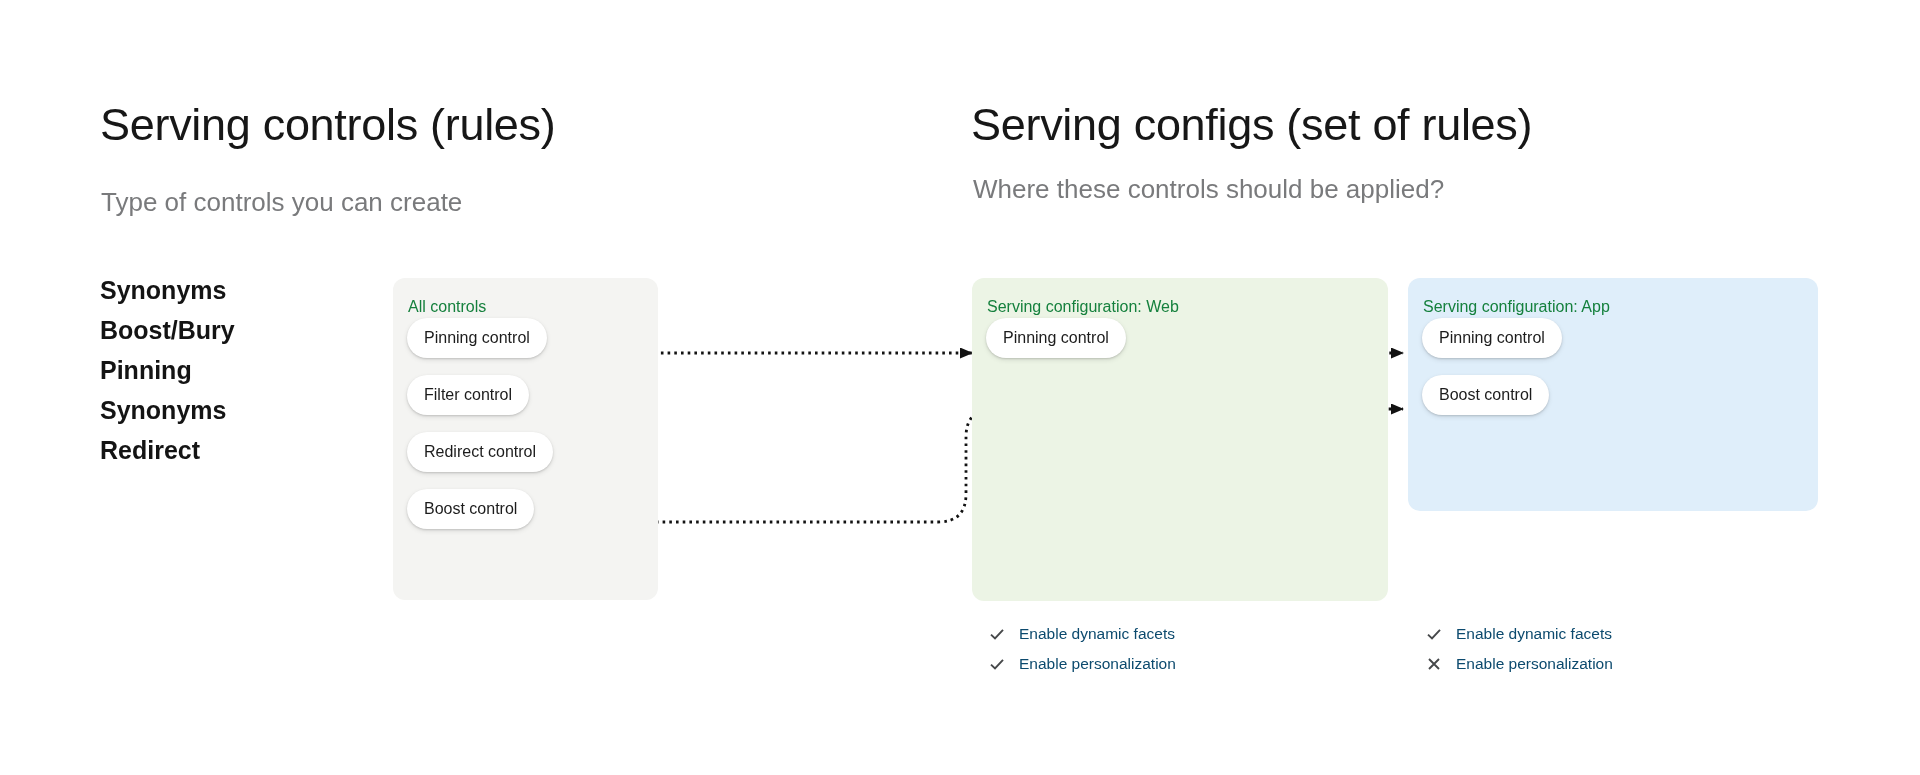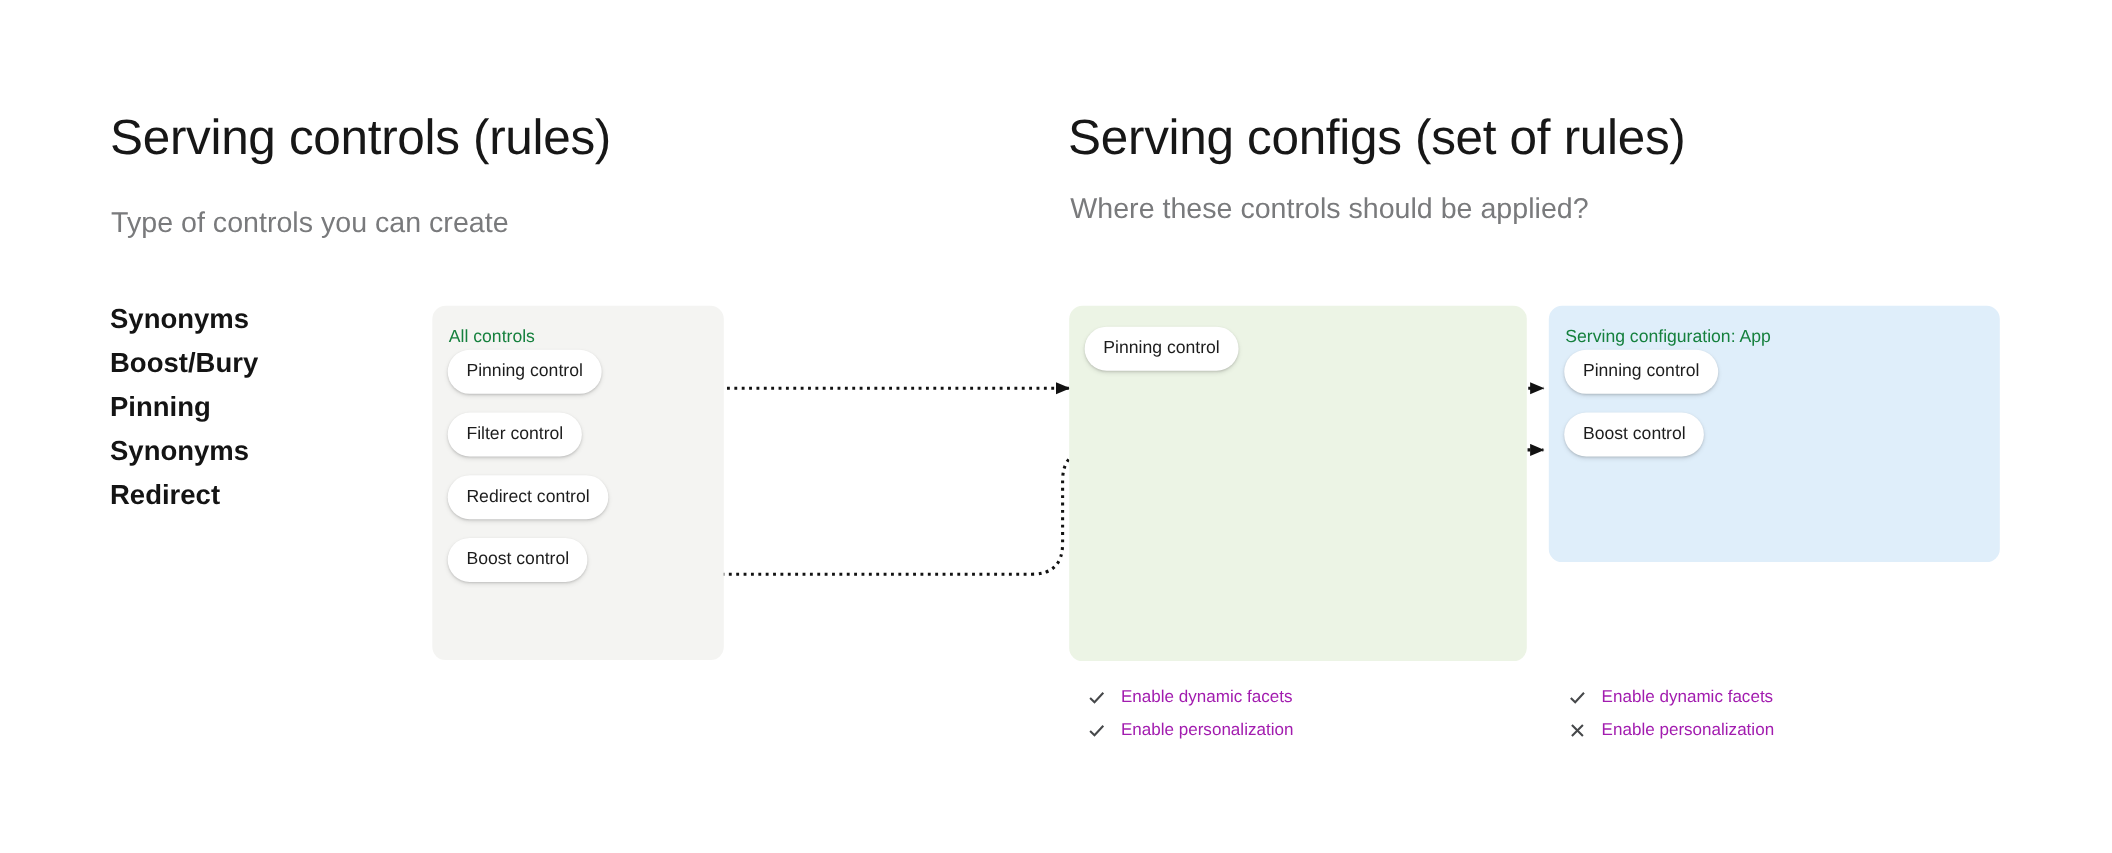--- a/index.html
+++ b/index.html
@@ -97,21 +97,21 @@
   .features.app { left: 1425px; }
   .feature-row {
     display: flex;
     align-items: center;
     gap: 13px;
     height: 23px;
     margin-bottom: 7px;
   }
   .feature-row .f-label {
     font-size: 15.5px;
-    color: #a21caf;
+    color: #0c4a6e;
     white-space: nowrap;
   }
   .f-icon { flex: 0 0 auto; display: block; }
 </style>
 </head>
 <body>
 
 <div class="canvas">
 
   <svg class="overlay" viewBox="0 0 1920 775">
@@ -141,20 +141,21 @@
 
   <div class="card card-gray">
     <div class="card-title">All controls</div>
     <div class="pill">Pinning control</div>
     <div class="pill">Filter control</div>
     <div class="pill">Redirect control</div>
     <div class="pill">Boost control</div>
   </div>
 
   <div class="card card-green">
+    <div class="card-title">Serving configuration: Web</div>
     <div class="pill">Pinning control</div>
   </div>
 
   <div class="card card-blue">
     <div class="card-title">Serving configuration: App</div>
     <div class="pill">Pinning control</div>
     <div class="pill">Boost control</div>
   </div>
 
   <div class="features web">

